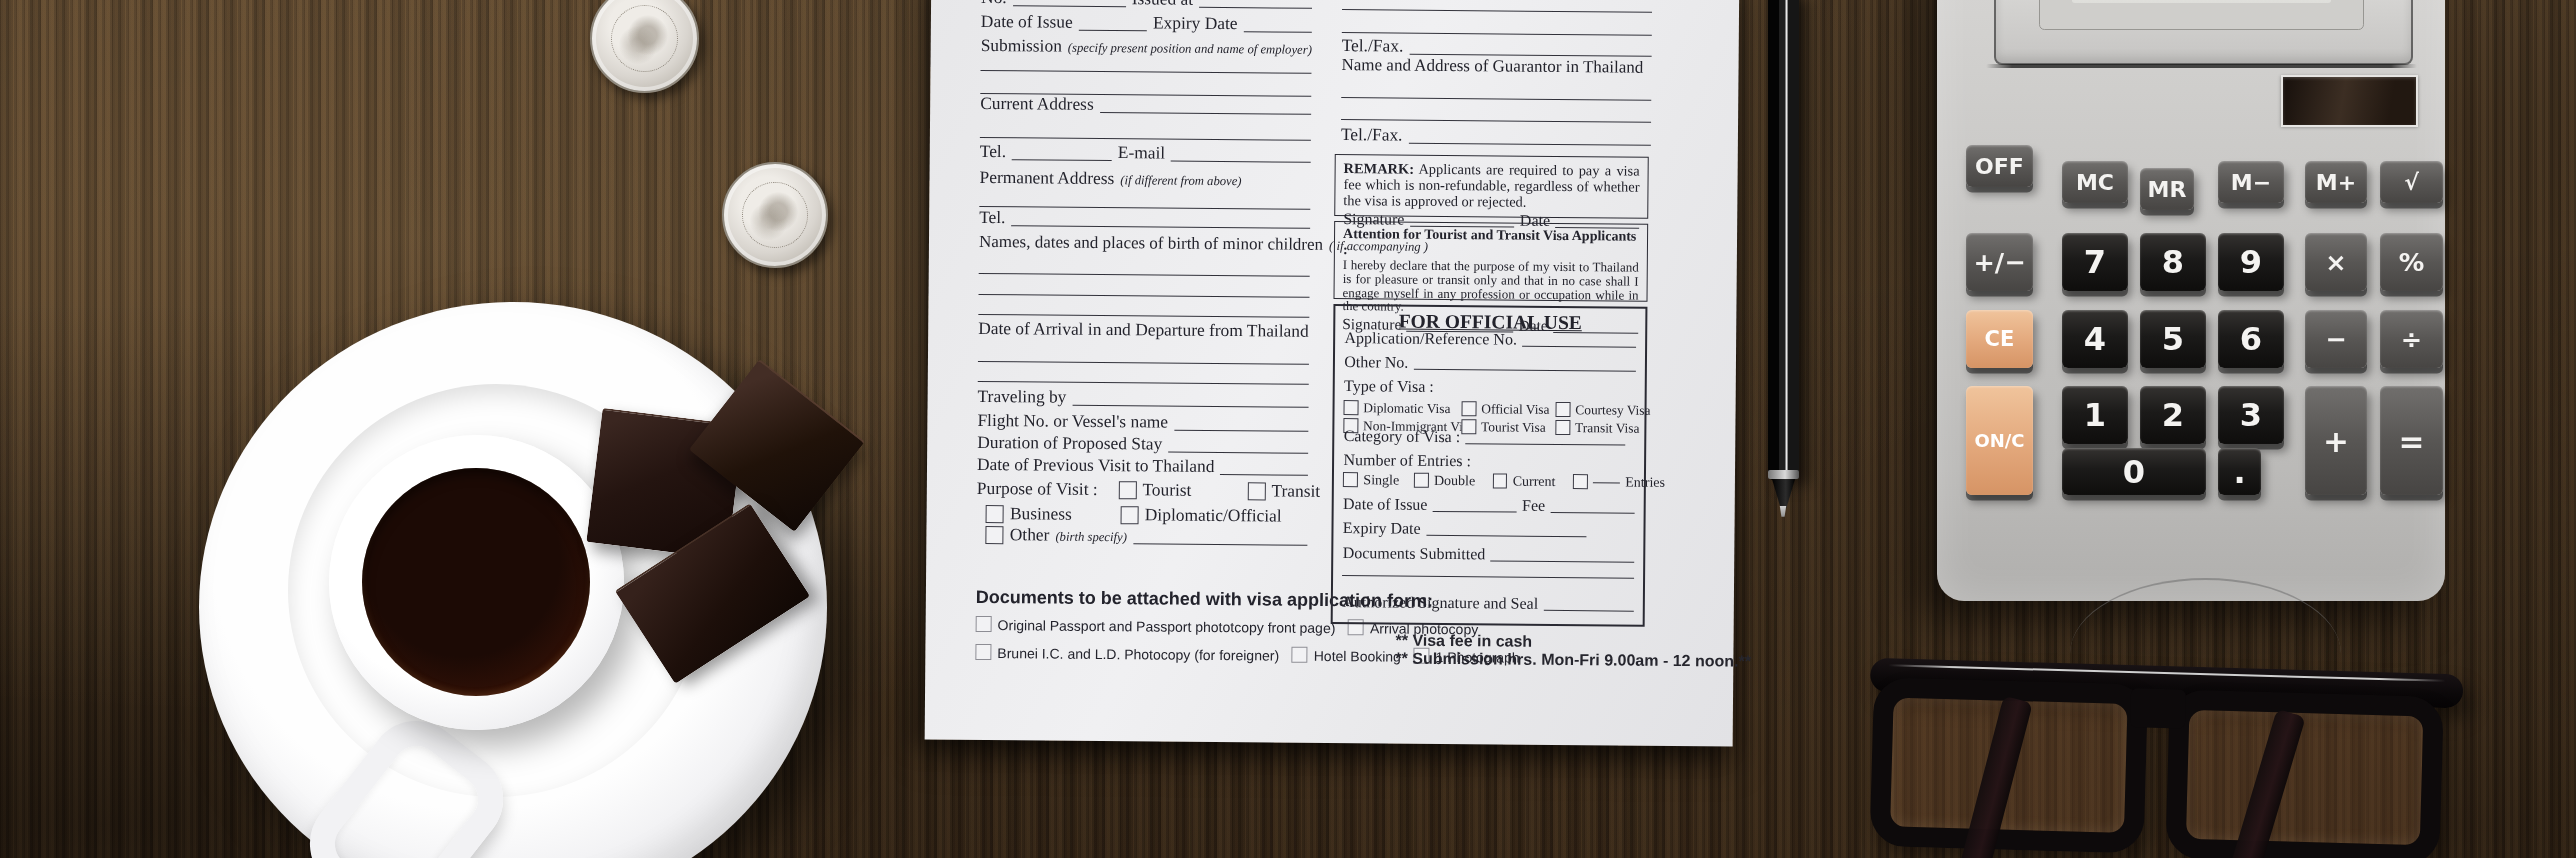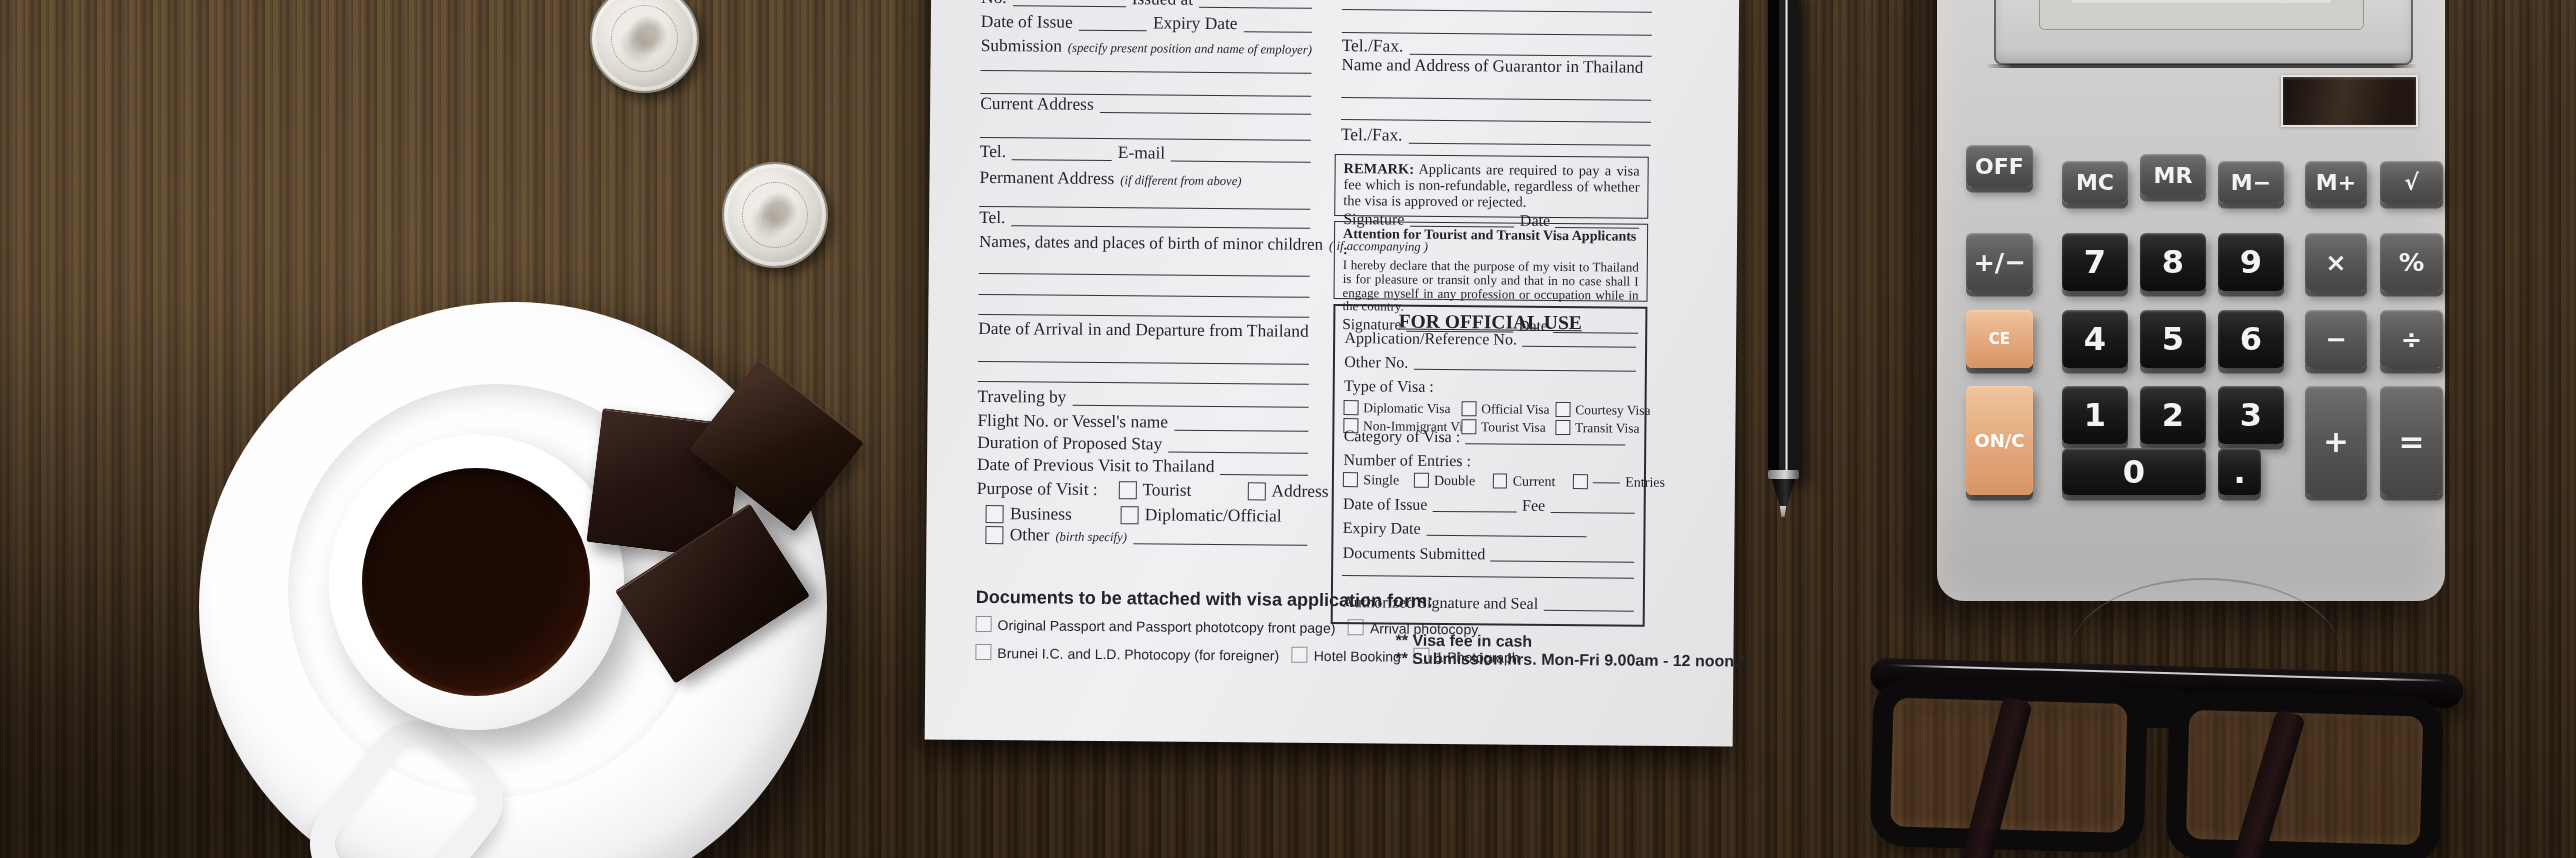--- a/index.html
+++ b/index.html
@@ -96,21 +96,21 @@
   #calc-seam{left:1986px;top:64px;width:431px;height:4px;background:linear-gradient(90deg,transparent,rgba(20,20,20,0.75) 6% 94%,transparent);border-radius:2px;}
   #solar{left:2281px;top:75px;width:133px;height:48px;background:linear-gradient(100deg,#17100c 0%,#3c2e23 45%,#221811 80%);
     border:2.7px solid #e6e5e3;box-shadow:inset 0 1.3px 3.4px rgba(255,255,255,0.2), 0 1.3px 3.4px rgba(0,0,0,0.35);}
   #calc-chin{left:2070px;top:578px;width:271px;height:87px;border-top:2px solid rgba(110,110,110,0.55);
     border-radius:50% 50% 0 0 / 85% 85% 0 0;}
   .key{position:absolute;display:flex;align-items:center;justify-content:center;border-radius:6px;
     font-family:"DejaVu Sans",sans-serif;font-weight:bold;color:#f4f3f1;
     box-shadow:0 5.4px 0 rgba(0,0,0,0.45), 3.4px 7.4px 8px rgba(0,0,0,0.35), inset 0 1.3px 2px rgba(255,255,255,0.3);}
   .k-dark{background:linear-gradient(180deg,#343230 0%,#1b1a19 45%,#0e0d0c 100%);font-size:32px;}
   .k-gray{background:linear-gradient(180deg,#716f6d 0%,#585654 50%,#474543 100%);font-size:25.5px;}
-  .k-peach{background:linear-gradient(180deg,#f0c49c 0%,#e3a87c 55%,#d69465 100%);font-size:15px;color:#fff;}
+  .k-peach{background:linear-gradient(180deg,#f0c49c 0%,#e3a87c 55%,#d69465 100%);font-size:21px;color:#fff;}
   .k-fn{font-size:22px;}
 
   
   #glasses{left:1853px;top:654px;width:617px;height:215px;transform:rotate(1.6deg);}
   #browbar{position:absolute;left:14.8px;top:12px;width:593px;height:34px;border-radius:17px;
     background:linear-gradient(180deg,#181214 0%,#0b0809 60%,#060405 100%);
     box-shadow:8px 12px 19px rgba(0,0,0,0.45);}
   #browbar::after{content:"";position:absolute;left:3%;top:6px;width:94%;height:2px;border-radius:1.3px;
     background:linear-gradient(90deg,transparent,#cfcfcf 12% 88%,transparent);}
   .lens{position:absolute;top:31px;height:169px;width:274px;border:20px solid #0d0a0b;border-radius:35px;
@@ -223,21 +223,21 @@
     </div>
     <div class="lrow" style="top:485px">
       <span>Date of Previous Visit to Thailand</span>
         <span class="line"></span>
     </div>
     <div class="lrow" style="top:508px;height:24px">
       <span>Purpose of Visit :</span>
       <span class="cbx" style="margin-left:14.8px"></span>
       <span>Tourist</span>
       <span class="cbx" style="margin-left:50px"></span>
-      <span>Address</span>
+      <span>Transit</span>
     </div>
     <div class="lrow" style="top:533px;height:24px">
       <span class="cbx" style="margin-left:9.4px"></span>
       <span>Business</span>
       <span class="cbx" style="margin-left:43px"></span>
       <span>Diplomatic/Official</span>
     </div>
     <div class="lrow" style="top:554px;height:24px">
       <span class="cbx" style="margin-left:9.4px"></span>
       <span>Other</span>
@@ -406,21 +406,21 @@
   <div class="abs" id="calc-seam"></div>
   <div class="abs" id="solar"></div>
   <div class="abs" id="calc-chin"></div>
 
   <div class="key k-gray k-fn" style="left:1966px;top:145px;width:67px;height:42px">
       <span>OFF</span>
     </div>
   <div class="key k-gray k-fn" style="left:2062px;top:161px;width:66px;height:42px">
       <span>MC</span>
     </div>
-  <div class="key k-gray k-fn" style="left:2140px;top:154px;width:66px;height:42px">
+  <div class="key k-gray k-fn" style="left:2140px;top:168px;width:54px;height:42px">
       <span>MR</span>
     </div>
   <div class="key k-gray k-fn" style="left:2218px;top:161px;width:66px;height:42px">
       <span>M−</span>
     </div>
   <div class="key k-gray k-fn" style="left:2305px;top:161px;width:62px;height:42px">
       <span>M+</span>
     </div>
   <div class="key k-gray k-fn" style="left:2380px;top:161px;width:63px;height:42px">
       <span>√</span>

